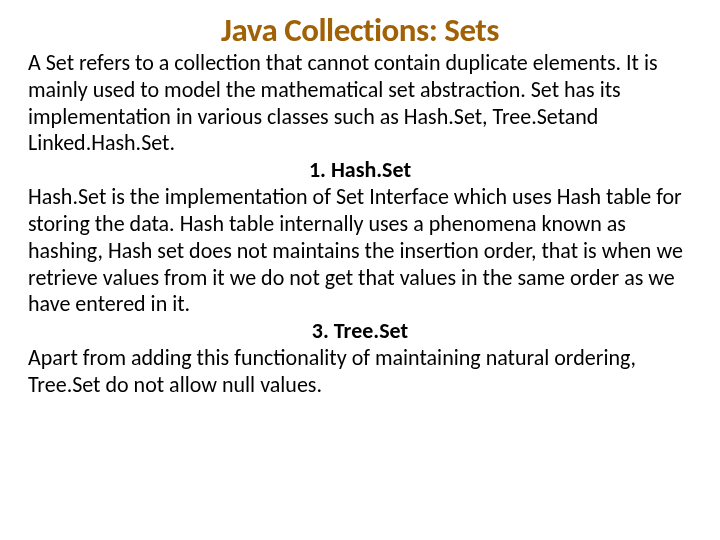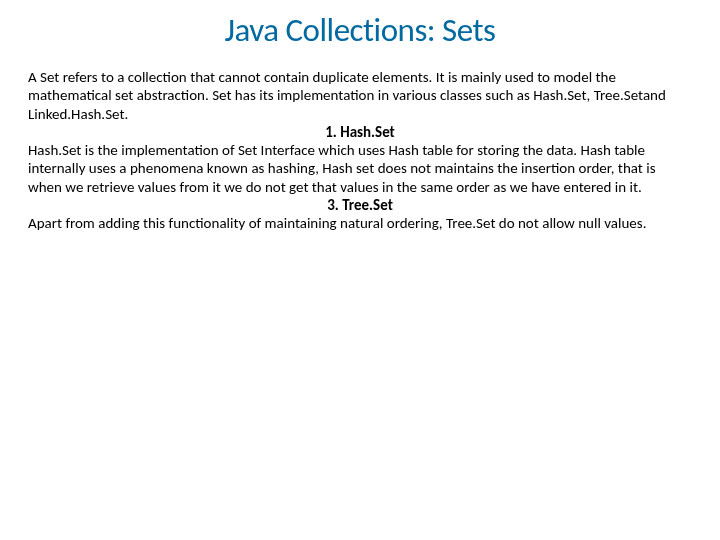--- a/index.html
+++ b/index.html
@@ -10,28 +10,28 @@
     body {
       width: 720px;
       height: 540px;
       background: #ffffff;
       font-family: Calibri, Arial, sans-serif;
       padding: 10px 28px 20px 28px;
       overflow: hidden;
     }
     .title {
       font-size: 33px;
-      font-weight: normal;
+      font-weight: bold;
       text-align: center;
-      color: #0369a1;
-      margin-bottom: 18px;
+      color: #a16207;
+      margin-bottom: 0;
       letter-spacing: -0.5px;
     }
     .body-text {
-      font-size: 15px;
+      font-size: 22px;
       line-height: 1.22;
       color: #000000;
     }
     .body-text p {
       margin: 0;
     }
     .bold {
       font-weight: bold;
       text-align: center;
     }

